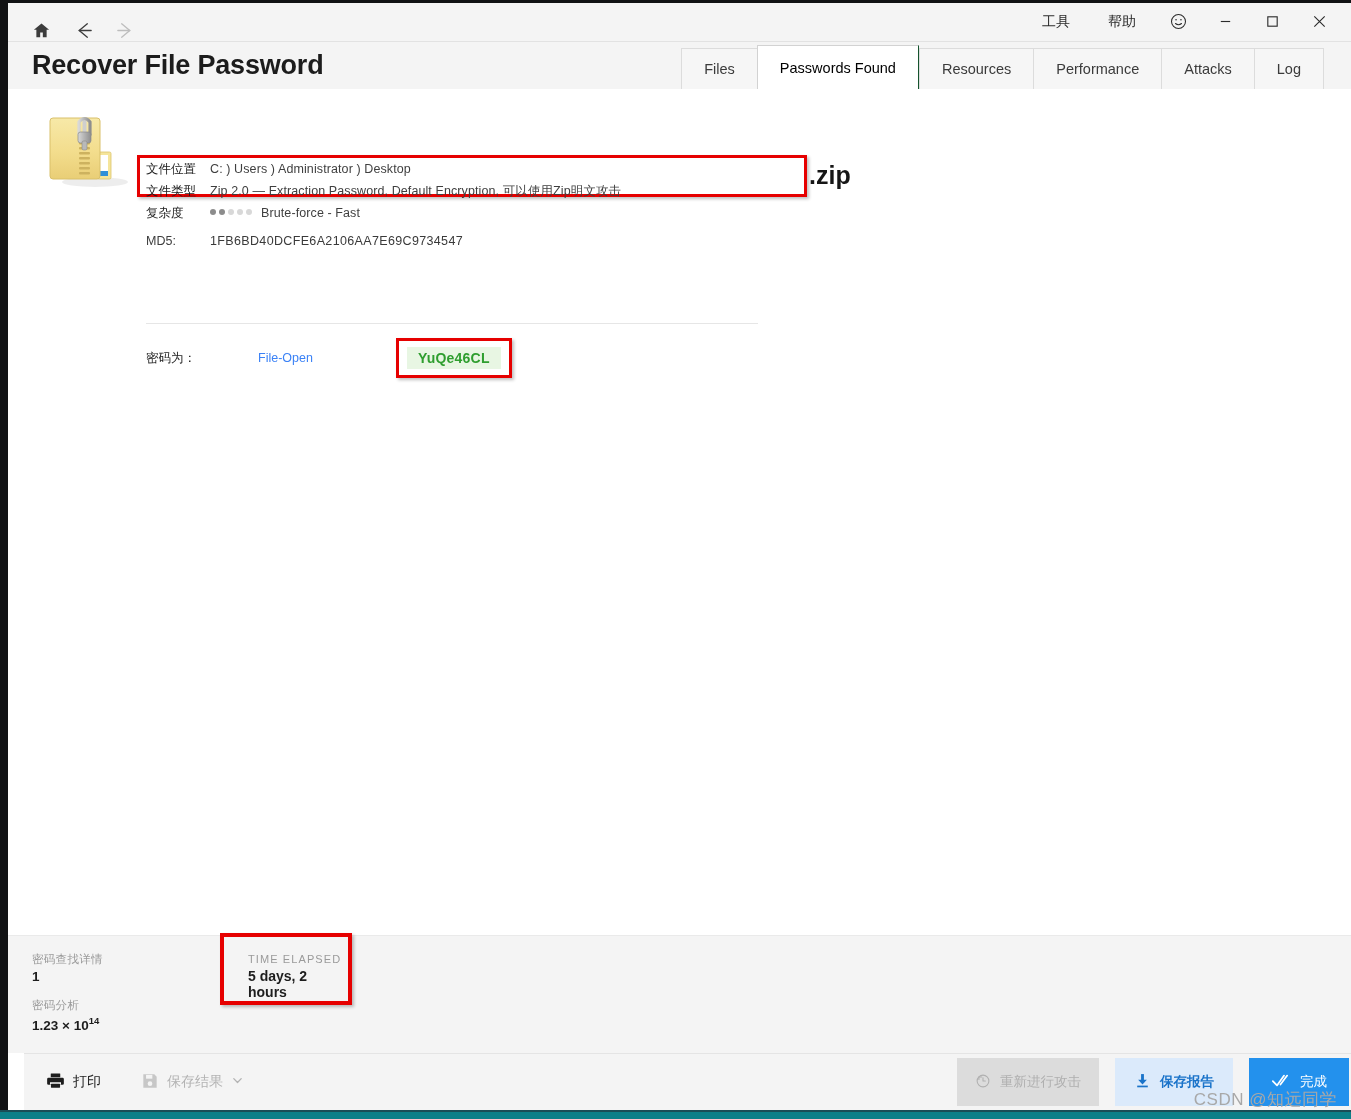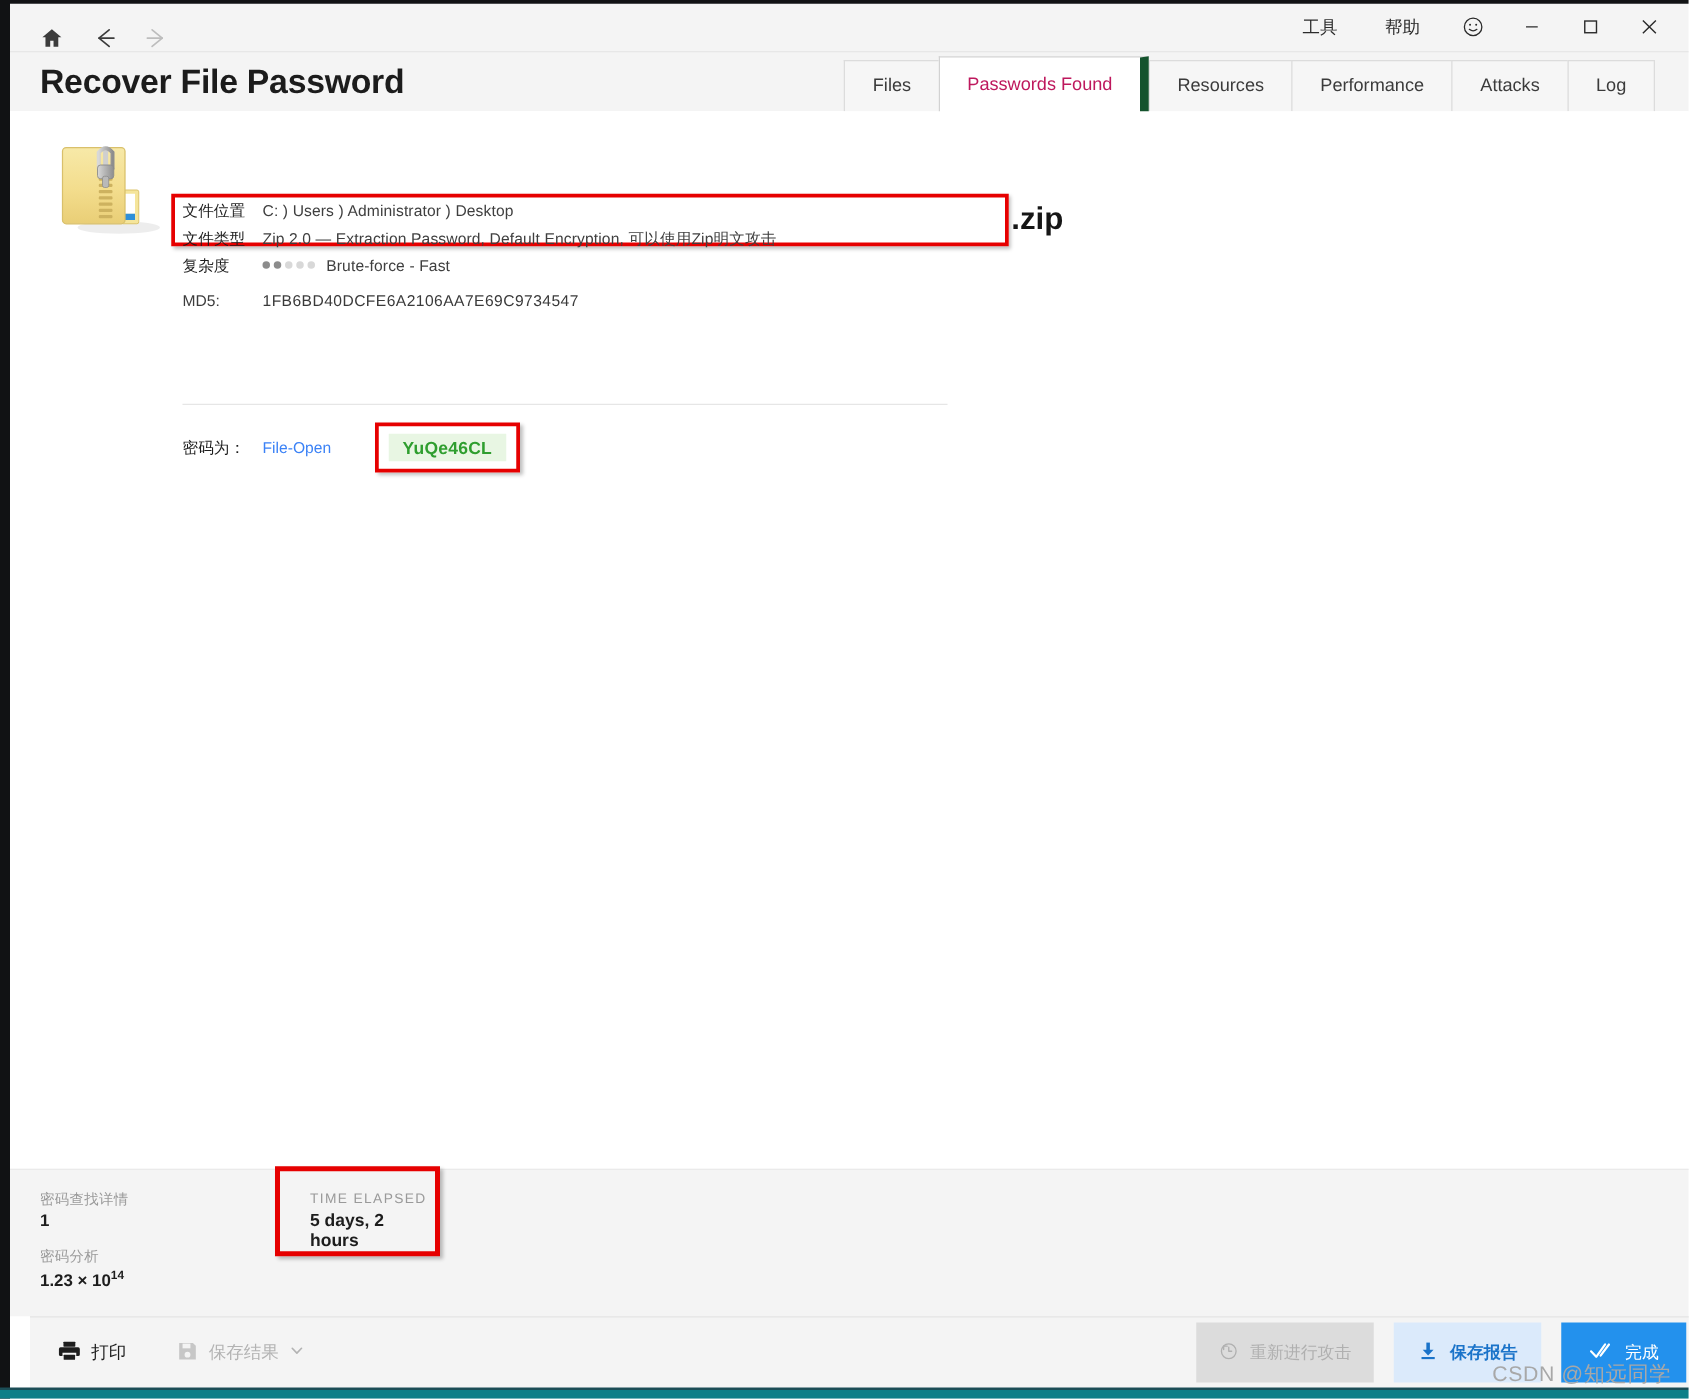--- a/index.html
+++ b/index.html
@@ -62,24 +62,24 @@
   .tab {
     height:41px; padding:0 22px;
     display:flex; align-items:center; justify-content:center;
     font-size:14.5px; color:#3b3b3b;
     background:#f6f6f6;
     border-left:1px solid #dcdcdc;
     border-top:1px solid #dcdcdc;
   }
   .tab:last-child { border-right:1px solid #dcdcdc; }
   .tab.active {
-    background:#ffffff; color:#be185d; height:44px;
+    background:#ffffff; color:#000000; height:44px;
     border-top:1px solid #d2d2d2;
     border-left:1px solid #d2d2d2;
-    border-right:7px solid #14532d;
+    border-right:1px solid #14532d;
     position:relative; z-index:3;
   }
 
   
   .content {
     position:absolute; left:8px; top:89px; width:1343px; height:846px;
     background:#ffffff;
   }
 
   .zip-icon { position:absolute; left:31px; top:19px; width:98px; height:84px; }
@@ -112,21 +112,21 @@
 
   .dots { display:inline-flex; align-items:center; gap:3px; margin-right:9px; position:relative; top:-2px; }
   .dot { width:6px; height:6px; border-radius:50%; background:#d8d8d8; }
   .dot.on { background:#8c8c8c; }
 
   .divider {
     position:absolute; left:138px; top:234px; width:612px; height:1px;
     background:#e6e6e6;
   }
 
-  .pw-row { position:absolute; left:138px; top:249px; display:flex; align-items:center; }
+  .pw-row { position:absolute; left:138px; top:249px; display:flex; align-items:center;gap:48px; }
   .pw-label { font-size:12.5px; color:#1d1d1d; width:64px; flex:0 0 64px; }
   .pw-kind  { font-size:12.5px; color:#3b82f6; width:76px; flex:0 0 76px; }
   .pw-redbox {
     position:relative;
     border:3px solid #e60000;
     background:#ffffff;
     padding:6px 8px;
     box-shadow: 2px 2px 3px rgba(0,0,0,0.25);
     margin-left:14px;
   }

